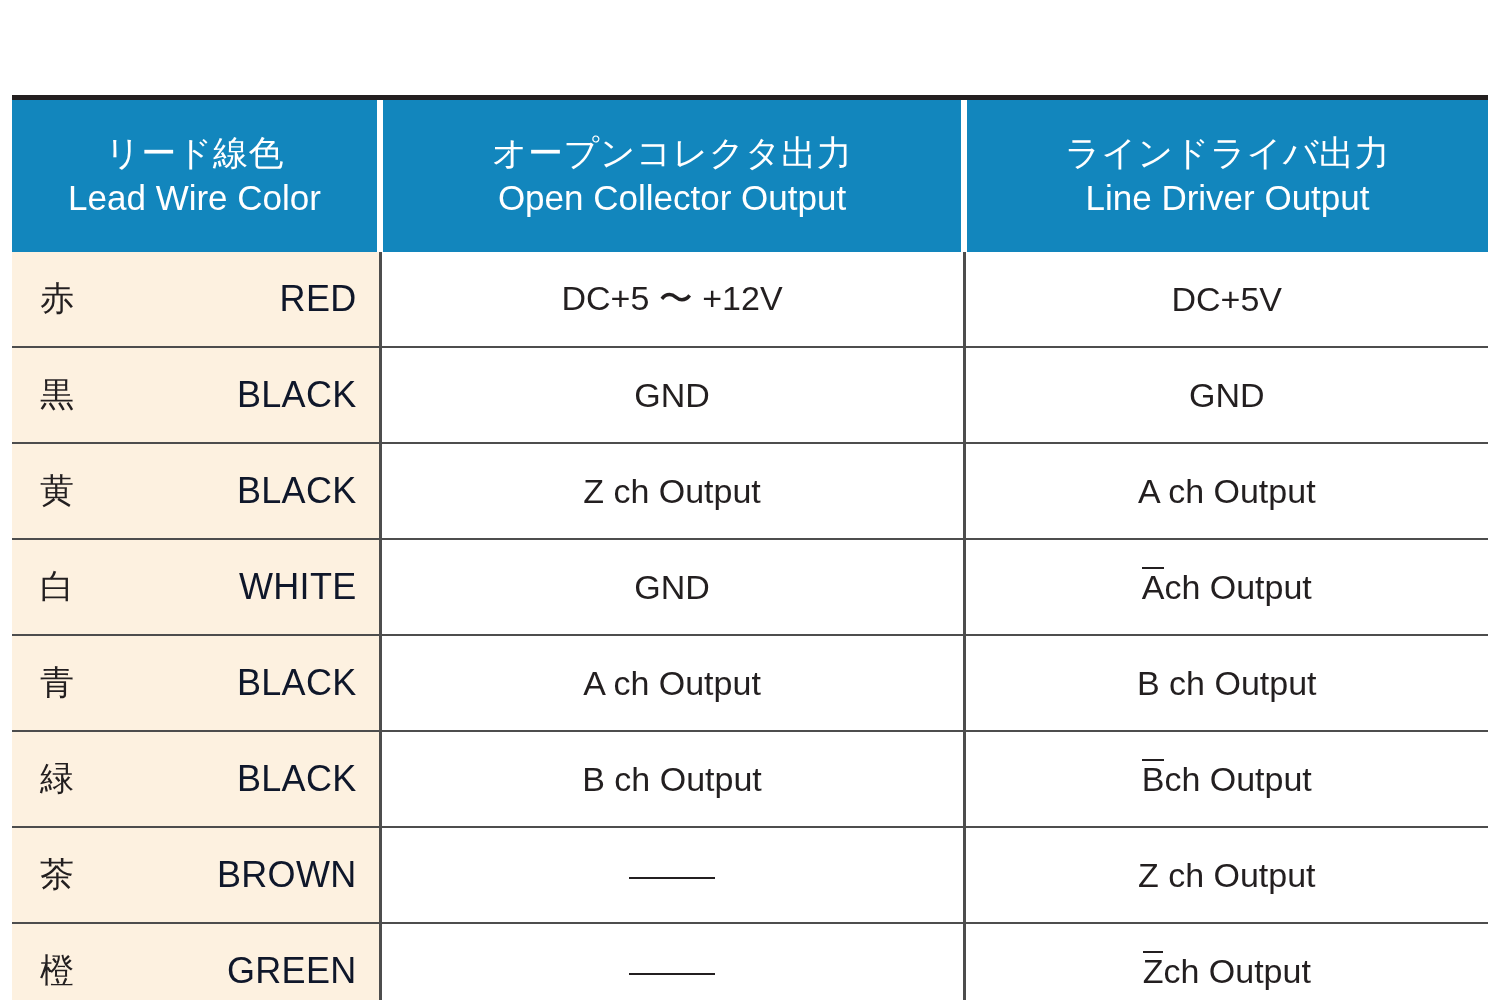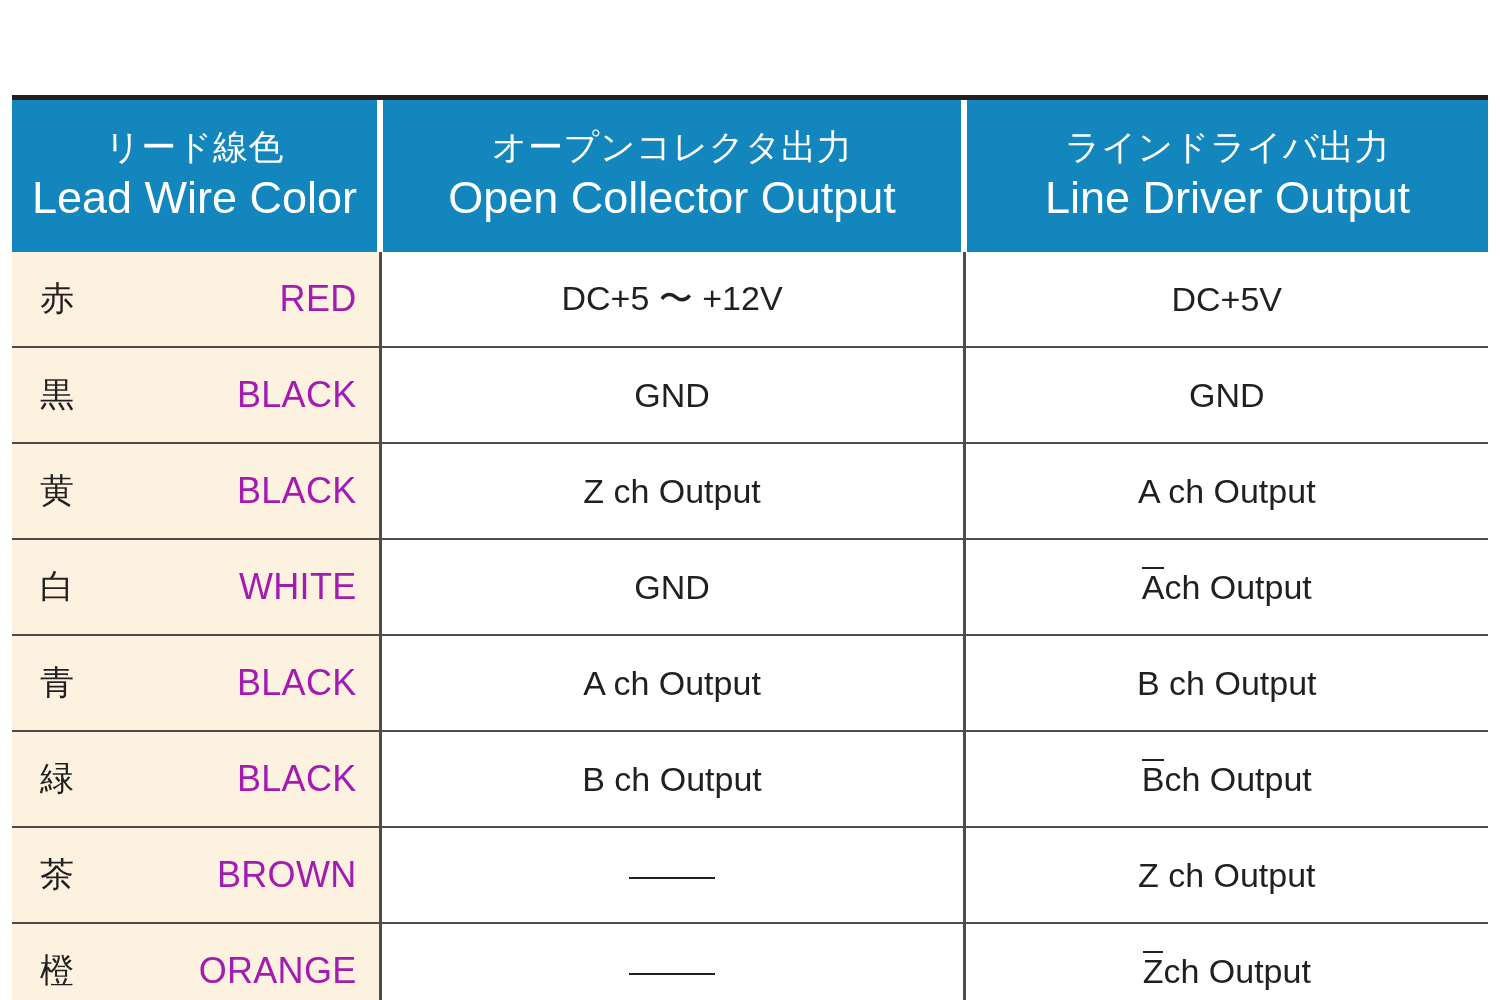--- a/index.html
+++ b/index.html
@@ -58,21 +58,21 @@
   thead th:last-child { border-right: none; }
 
   .hdr-jp {
     display: block;
     font-size: 35px;
     line-height: 1.22;
     letter-spacing: 0.5px;
   }
   .hdr-en {
     display: block;
-    font-size: 45px;
+    font-size: 35px;
     line-height: 1.22;
     margin-top: 2px;
     text-align: center;
   }
 
   tbody td {
     height: 78px;
     font-size: 34px;
     color: #231f20;
     border-bottom: 2px solid #4d4d4d;
@@ -94,21 +94,21 @@
     justify-content: space-between;
     width: 100%;
   }
   .jp-color {
     font-size: 34px;
     color: #231f20;
     flex: 0 0 auto;
   }
   .en-color {
     font-size: 36px;
-    color: #a21caf;
+    color: #0f172a;
     flex: 0 0 auto;
     letter-spacing: 0.3px;
   }
 
   td.val-cell {
     text-align: center;
     background: #ffffff;
   }
   td.val-oc {
     border-right: 3px solid #4d4d4d;
@@ -297,21 +297,21 @@
         </td>
         <td class="val-cell">
           <span class="ovl" style="border-top:none"></span><span class="val-text">Z ch Output</span>
         </td>
       </tr>
 
       <tr>
         <td class="color-cell">
           <div class="color-inner">
             <span class="jp-color">橙</span>
-            <span class="en-color">ORANGE</span>
+            <span class="en-color">GREEN</span>
           </div>
         </td>
         <td class="val-cell val-oc">
           <span class="dash"></span>
           
         </td>
         <td class="val-cell">
           <span class="ovl">Z</span><span class="val-text"> ch Output</span>
         </td>
       </tr>

